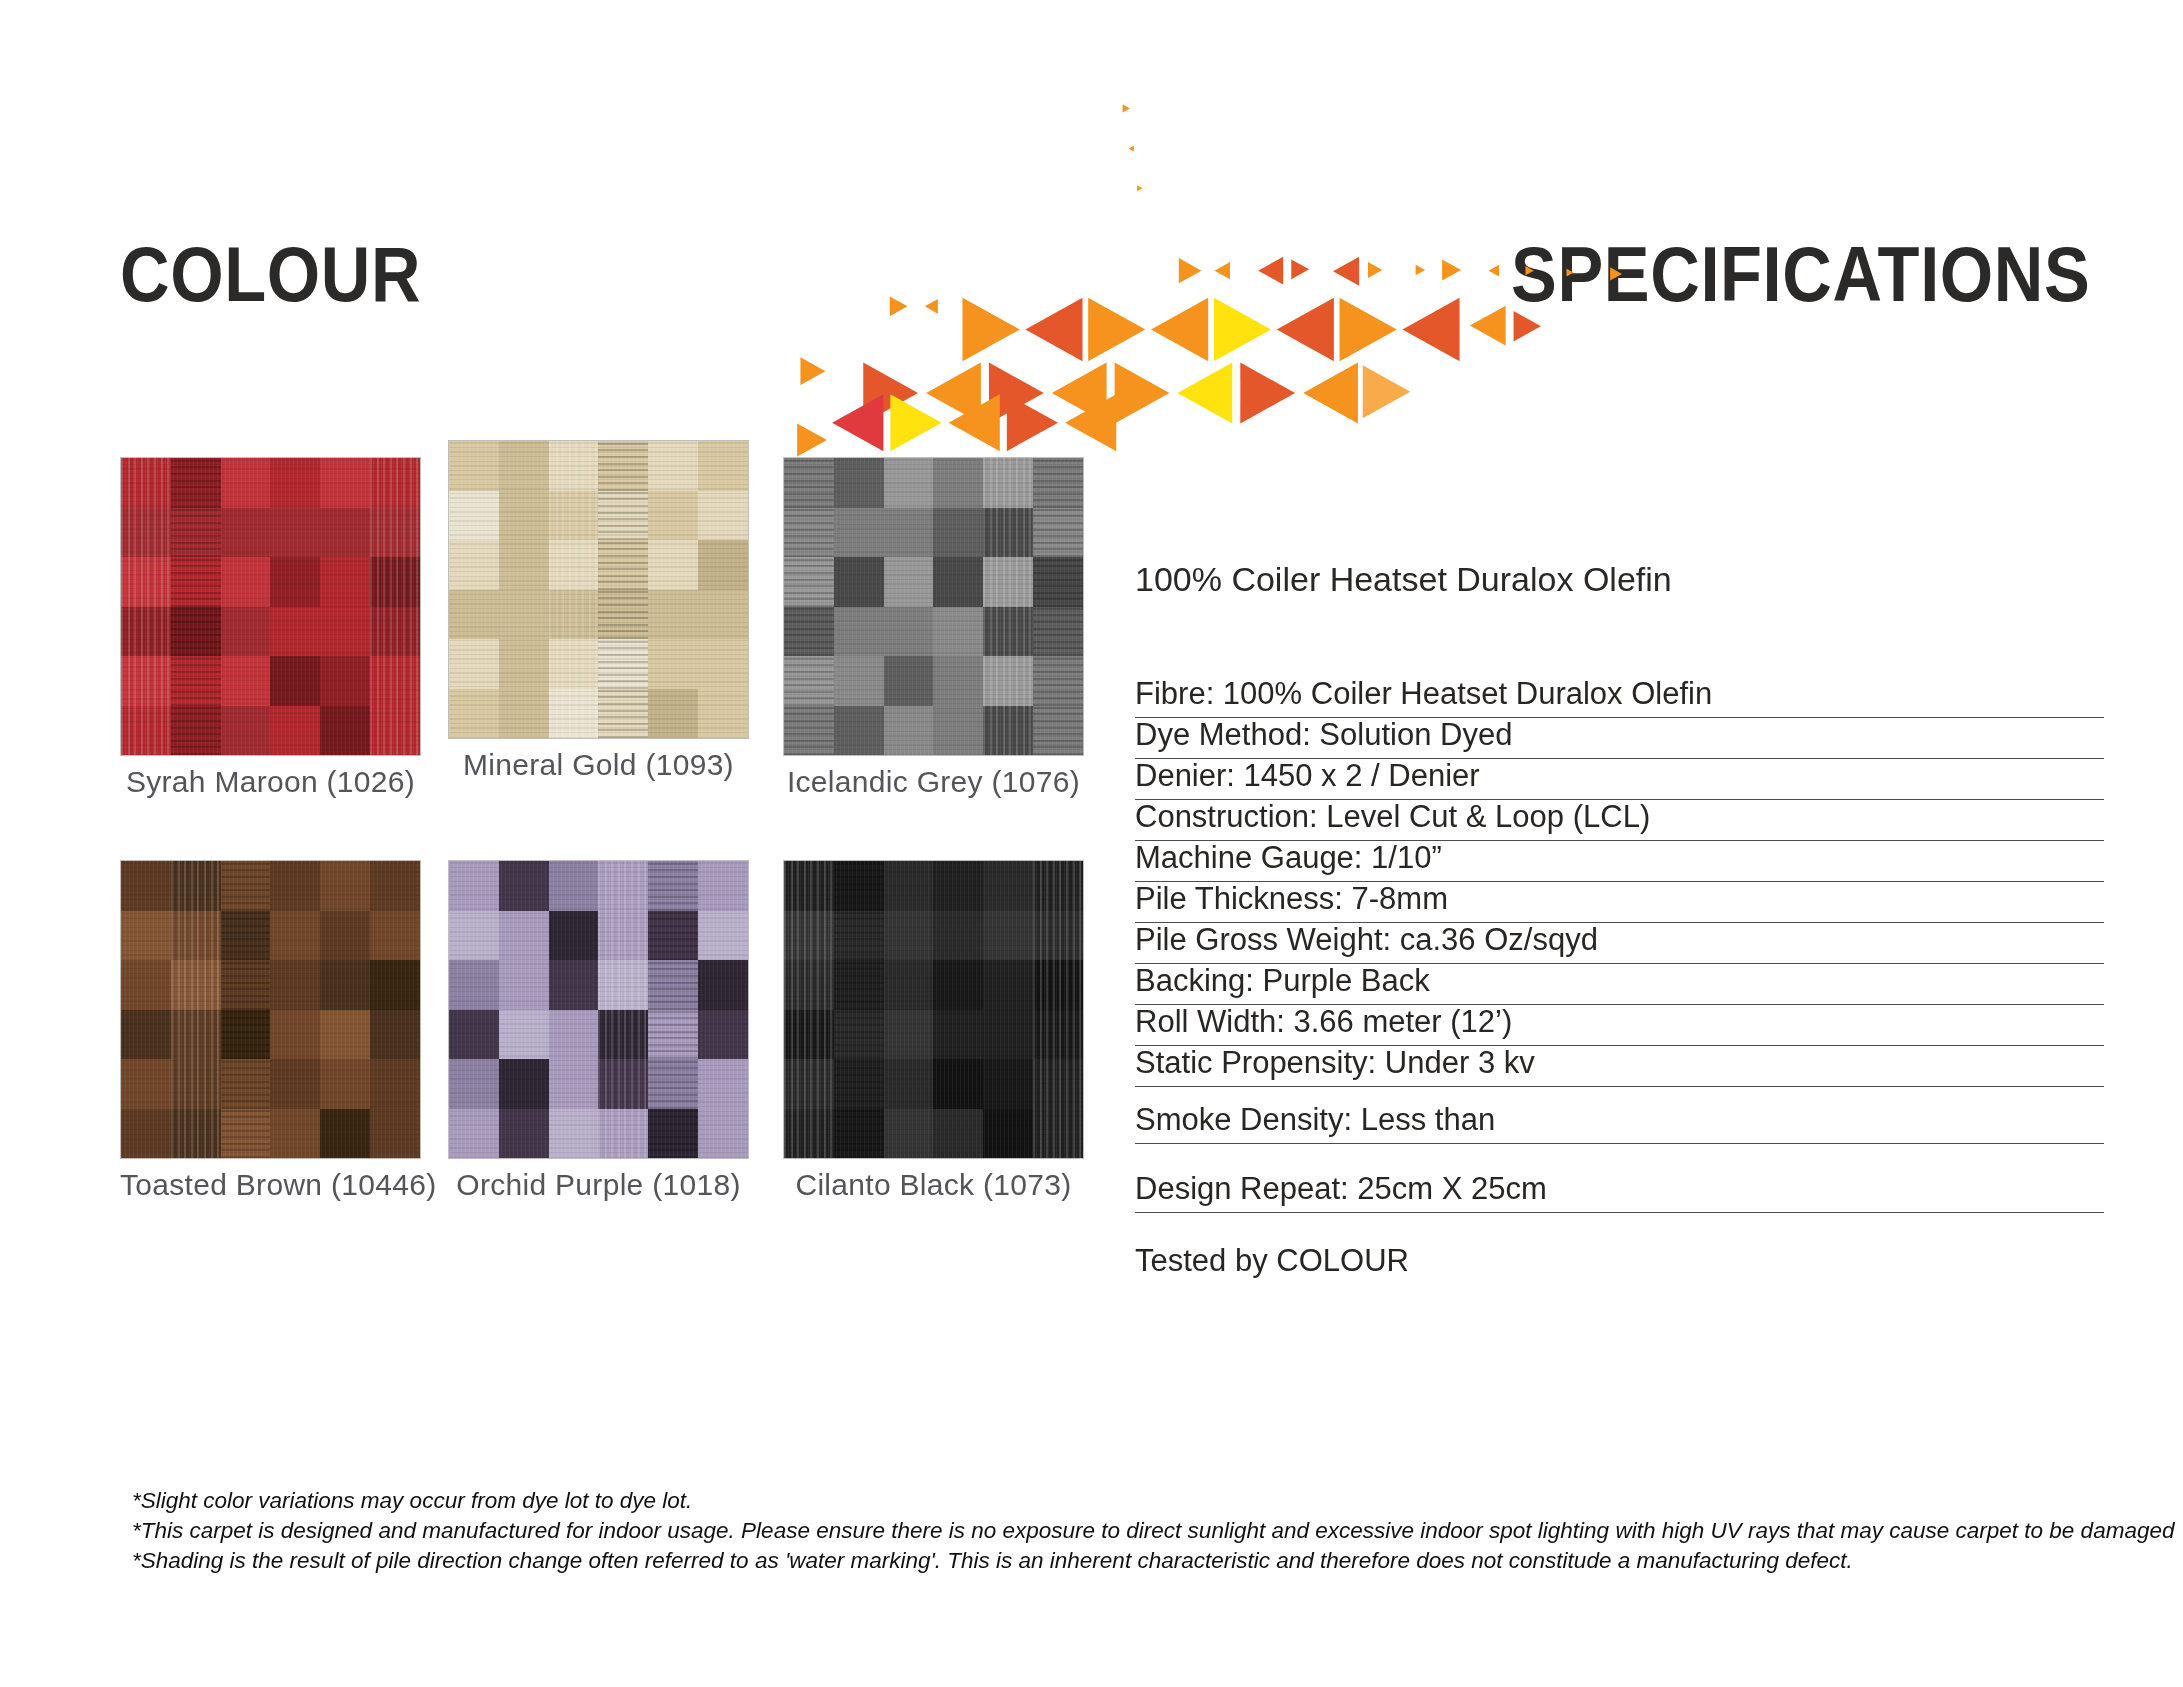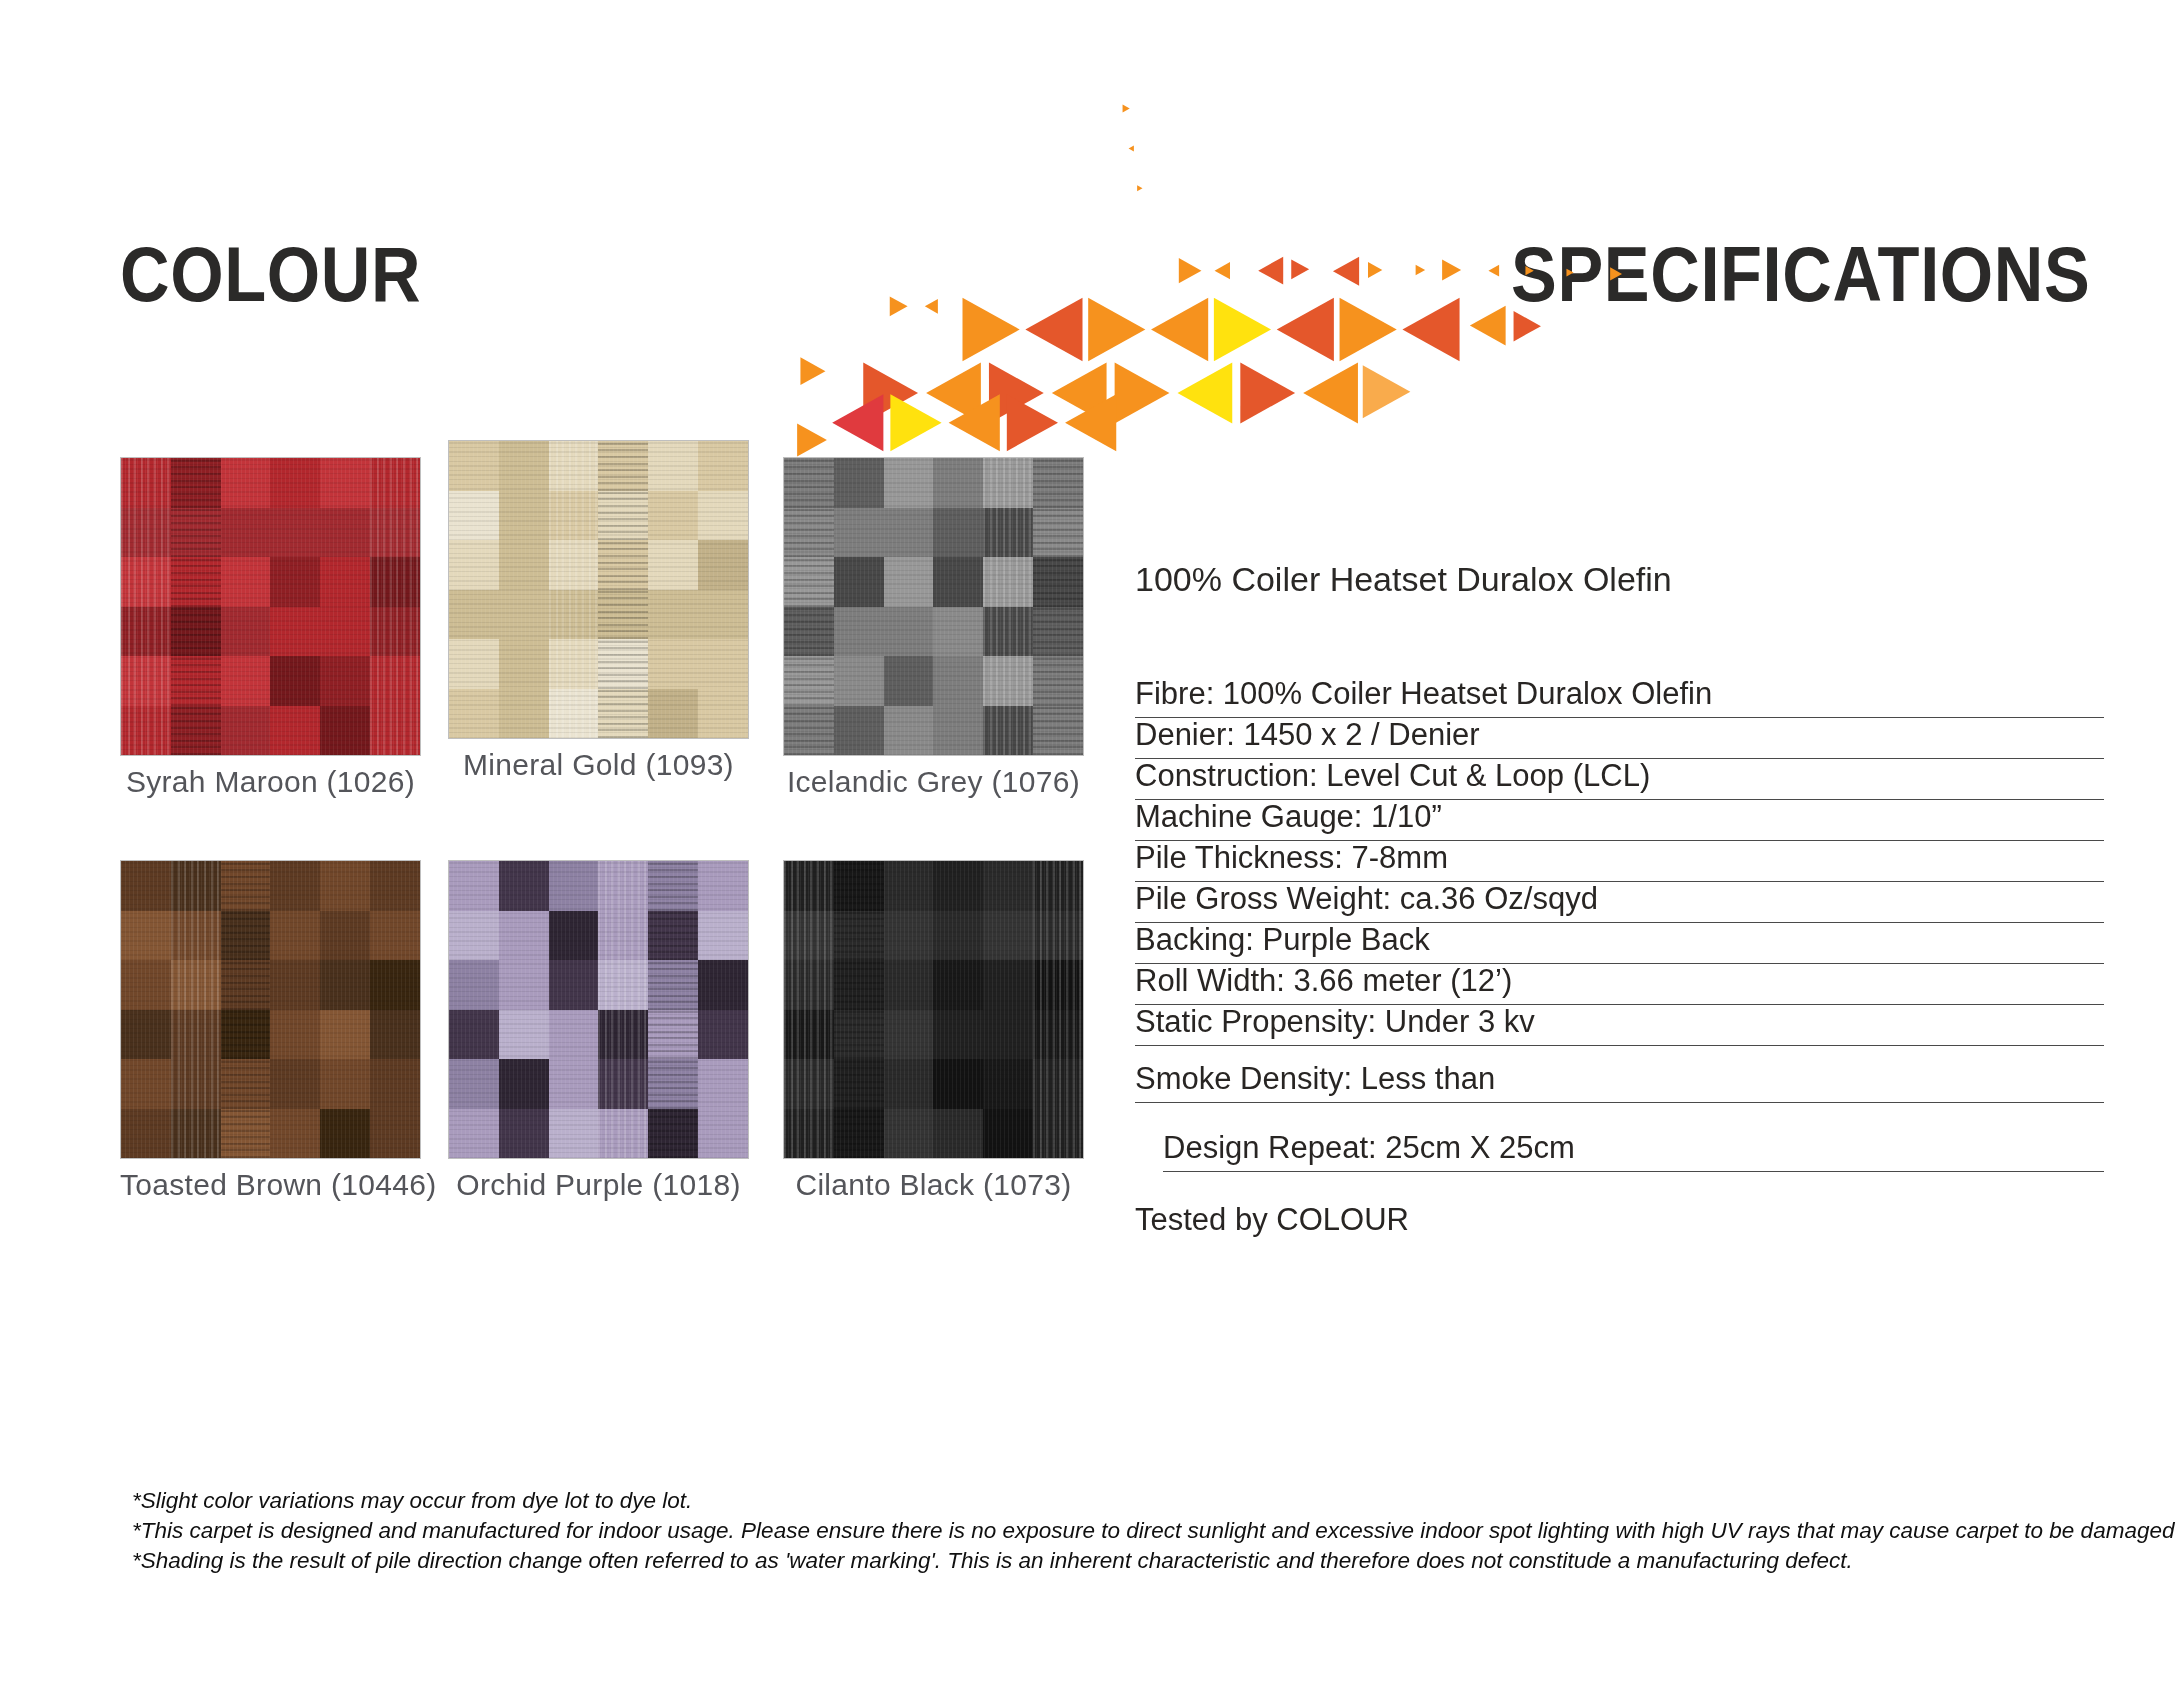--- a/index.html
+++ b/index.html
@@ -361,30 +361,31 @@
         <div class="swatch-label">Cilanto Black (1073)</div>
       </div>
     </div>
 
   <div id="product-header">
     <span id="product-subtitle">100% Coiler Heatset Duralox Olefin</span>
   </div>
 
   <div id="spec-list">
       <div class="spec-row" style="height: 37px; text-align: right;">Fibre: 100% Coiler Heatset Duralox Olefin</div>
+      <div class="spec-row" style="height: 41px;">Dye Method: Solution Dyed</div>
       <div class="spec-row" style="height: 41px;">Denier: 1450 x 2 / Denier</div>
       <div class="spec-row" style="height: 41px;">Construction: Level Cut &amp; Loop (LCL)</div>
       <div class="spec-row" style="height: 41px;">Machine Gauge: 1/10”</div>
       <div class="spec-row" style="height: 41px;">Pile Thickness: 7-8mm</div>
       <div class="spec-row" style="height: 41px;">Pile Gross Weight: ca.36 Oz/sqyd</div>
       <div class="spec-row" style="height: 41px;">Backing: Purple Back</div>
       <div class="spec-row" style="height: 41px;">Roll Width: 3.66 meter (12’)</div>
       <div class="spec-row" style="height: 41px;">Static Propensity: Under 3 kv</div>
       <div class="spec-row" style="height: 57px;">Smoke Density: Less than</div>
-      <div class="spec-row" style="height: 69px; margin-left: 28px;">Design Repeat: 25cm X 25cm</div>
+      <div class="spec-row" style="height: 69px;">Design Repeat: 25cm X 25cm</div>
       <div class="spec-row no-line" style="height: 71px;">Tested by COLOUR</div>
     </div>
 
   <div id="footnotes">
       <div>*Slight color variations may occur from dye lot to dye lot.</div>
       <div>*This carpet is designed and manufactured for indoor usage. Please ensure there is no exposure to direct sunlight and excessive indoor spot lighting with high UV rays that may cause carpet to be damaged</div>
       <div>*Shading is the result of pile direction change often referred to as 'water marking'. This is an inherent characteristic and therefore does not constitude a manufacturing defect.</div>
     </div>
 
 </div>

